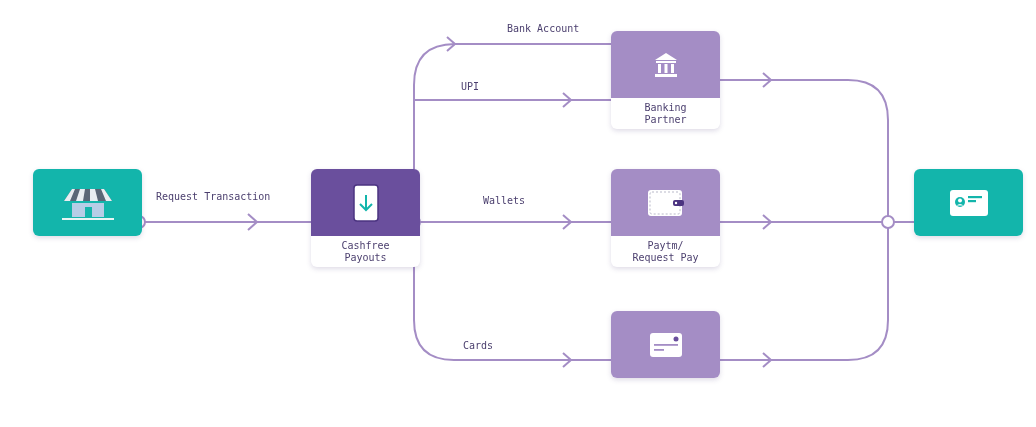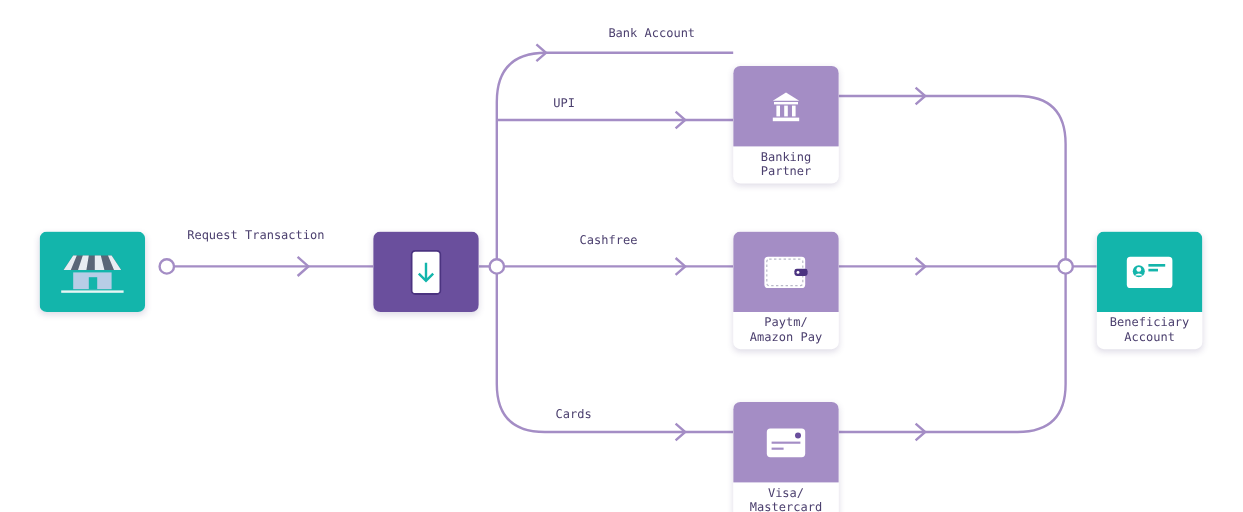--- a/index.html
+++ b/index.html
@@ -1,18 +1,18 @@
 <!DOCTYPE html>
 <html><head>
 <meta charset="utf-8">
 <style>
   html,body{margin:0;padding:0;background:#ffffff;}
   body{width:1036px;height:427px;position:relative;overflow:hidden;font-family:"DejaVu Sans Mono","Liberation Mono",monospace;}
   svg.lines{position:absolute;left:0;top:0;width:1036px;height:427px;}
-  .node{position:absolute;width:88px;border-radius:6px;background:#fff;box-shadow:0 2px 5px rgba(80,60,120,0.18);overflow:hidden;margin-top:24px;}
+  .node{position:absolute;width:109px;border-radius:6px;background:#fff;box-shadow:0 2px 5px rgba(80,60,120,0.18);overflow:hidden;}
   .node .top{height:67px;display:flex;align-items:center;justify-content:center;}
   .node .label{height:31px;display:flex;align-items:center;justify-content:center;text-align:center;font-size:10px;line-height:12px;color:#4b3f6e;white-space:pre-line;padding:0 2px;}
   .teal .top{background:#13b5ab;}
   .dpurple .top{background:#6a4f9d;}
   .lpurple .top{background:#a48dc5;}
   .edge-label{position:absolute;font-size:10px;color:#4b3f6e;white-space:nowrap;}
 </style>
 </head>
 <body>
 
@@ -44,21 +44,21 @@
   <g fill="#fff" stroke="#a48dc5" stroke-width="2">
     <circle cx="139" cy="222" r="6"></circle>
     <circle cx="414" cy="222" r="6"></circle>
     <circle cx="888" cy="222" r="6"></circle>
   </g>
 </svg>
 
 <div class="edge-label" style="left:156px;top:191px;">Request Transaction</div>
 <div class="edge-label" style="left:483px;top:23px;padding-left:24px;">Bank Account</div>
 <div class="edge-label" style="left:461px;top:81px;">UPI</div>
-<div class="edge-label" style="left:483px;top:195px;">Cashfree</div>
+<div class="edge-label" style="left:483px;top:195px;">Wallets</div>
 <div class="edge-label" style="left:463px;top:340px;">Cards</div>
 
 <div class="node teal" style="left:33px;top:169px;">
   <div class="top">
     <svg width="56" height="36" viewBox="0 0 56 36">
       <rect x="12" y="18" width="32" height="14" fill="#b7cde6"></rect>
       <rect x="25" y="22" width="7" height="10" fill="#13b5ab"></rect>
       <path d="M4 16 L12 4 H44 L52 16 Z" fill="#5a6677"></path>
       <path d="M16 16 L20 4 H25 L23 16 Z M30 16 L30 4 H35 L38 16 Z" fill="#e8edf2"></path>
       <path d="M4 16 L12 4 H15 L10 16 Z M46 16 L41 4 H44 L52 16 Z" fill="#e8edf2"></path>
@@ -67,20 +67,22 @@
   </div>
 </div>
 
 <div class="node dpurple" style="left:311px;top:169px;">
   <div class="top">
     <svg width="26" height="38" viewBox="0 0 26 38">
       <rect x="1" y="1" width="24" height="36" rx="3" fill="#fff" stroke="#4b3380" stroke-width="1.5"></rect>
       <path d="M13 11 V26 M7 20 L13 26 L19 20" stroke="#13b5ab" stroke-width="2" fill="none"></path>
     </svg>
   </div>
+  <div class="label">Cashfree
+Payouts</div>
 </div>
 
 <div class="node lpurple" style="left:611px;top:31px;">
   <div class="top">
     <svg width="26" height="26" viewBox="0 0 26 26">
       <path d="M13 1 L24 8 H2 Z" fill="#fff"></path>
       <rect x="3" y="9" width="20" height="2" fill="#fff"></rect>
       <rect x="5" y="12" width="3" height="9" fill="#fff"></rect>
       <rect x="11.5" y="12" width="3" height="9" fill="#fff"></rect>
       <rect x="18" y="12" width="3" height="9" fill="#fff"></rect>
@@ -94,42 +96,38 @@
 <div class="node lpurple" style="left:611px;top:169px;">
   <div class="top">
     <svg width="38" height="28" viewBox="0 0 38 28">
       <rect x="1" y="1" width="34" height="26" rx="3" fill="#fff"></rect>
       <rect x="3" y="3" width="30" height="22" rx="2" fill="none" stroke="#b9b9c9" stroke-dasharray="2 2" stroke-width="1"></rect>
       <rect x="26" y="11" width="11" height="6" rx="2" fill="#4b3380"></rect>
       <circle cx="29" cy="14" r="1.2" fill="#fff"></circle>
     </svg>
   </div>
   <div class="label">Paytm/
-Amazon Pay</div>
+Request Pay</div>
 </div>
 
 <div class="node lpurple" style="left:611px;top:311px;">
   <div class="top">
     <svg width="34" height="26" viewBox="0 0 34 26">
       <rect x="1" y="1" width="32" height="24" rx="3" fill="#fff"></rect>
       <circle cx="27" cy="7" r="2.5" fill="#6a4f9d"></circle>
       <rect x="5" y="12" width="24" height="1.8" fill="#a48dc5"></rect>
       <rect x="5" y="17" width="10" height="1.8" fill="#a48dc5"></rect>
     </svg>
   </div>
-  <div class="label">Visa/
-Mastercard</div>
 </div>
 
 <div class="node teal" style="left:914px;top:169px;">
   <div class="top">
     <svg width="40" height="28" viewBox="0 0 40 28">
       <rect x="1" y="1" width="38" height="26" rx="3" fill="#fff"></rect>
       <circle cx="11" cy="13" r="5" fill="#13b5ab"></circle>
       <circle cx="11" cy="11.5" r="2" fill="#fff"></circle>
       <path d="M7.5 16.5 Q11 13.5 14.5 16.5" fill="#fff"></path>
       <rect x="19" y="7" width="14" height="2.2" fill="#13b5ab"></rect>
       <rect x="19" y="11" width="8" height="2.2" fill="#13b5ab"></rect>
     </svg>
   </div>
-  <div class="label">Beneficiary
-Account</div>
 </div>
 
 </body></html>

